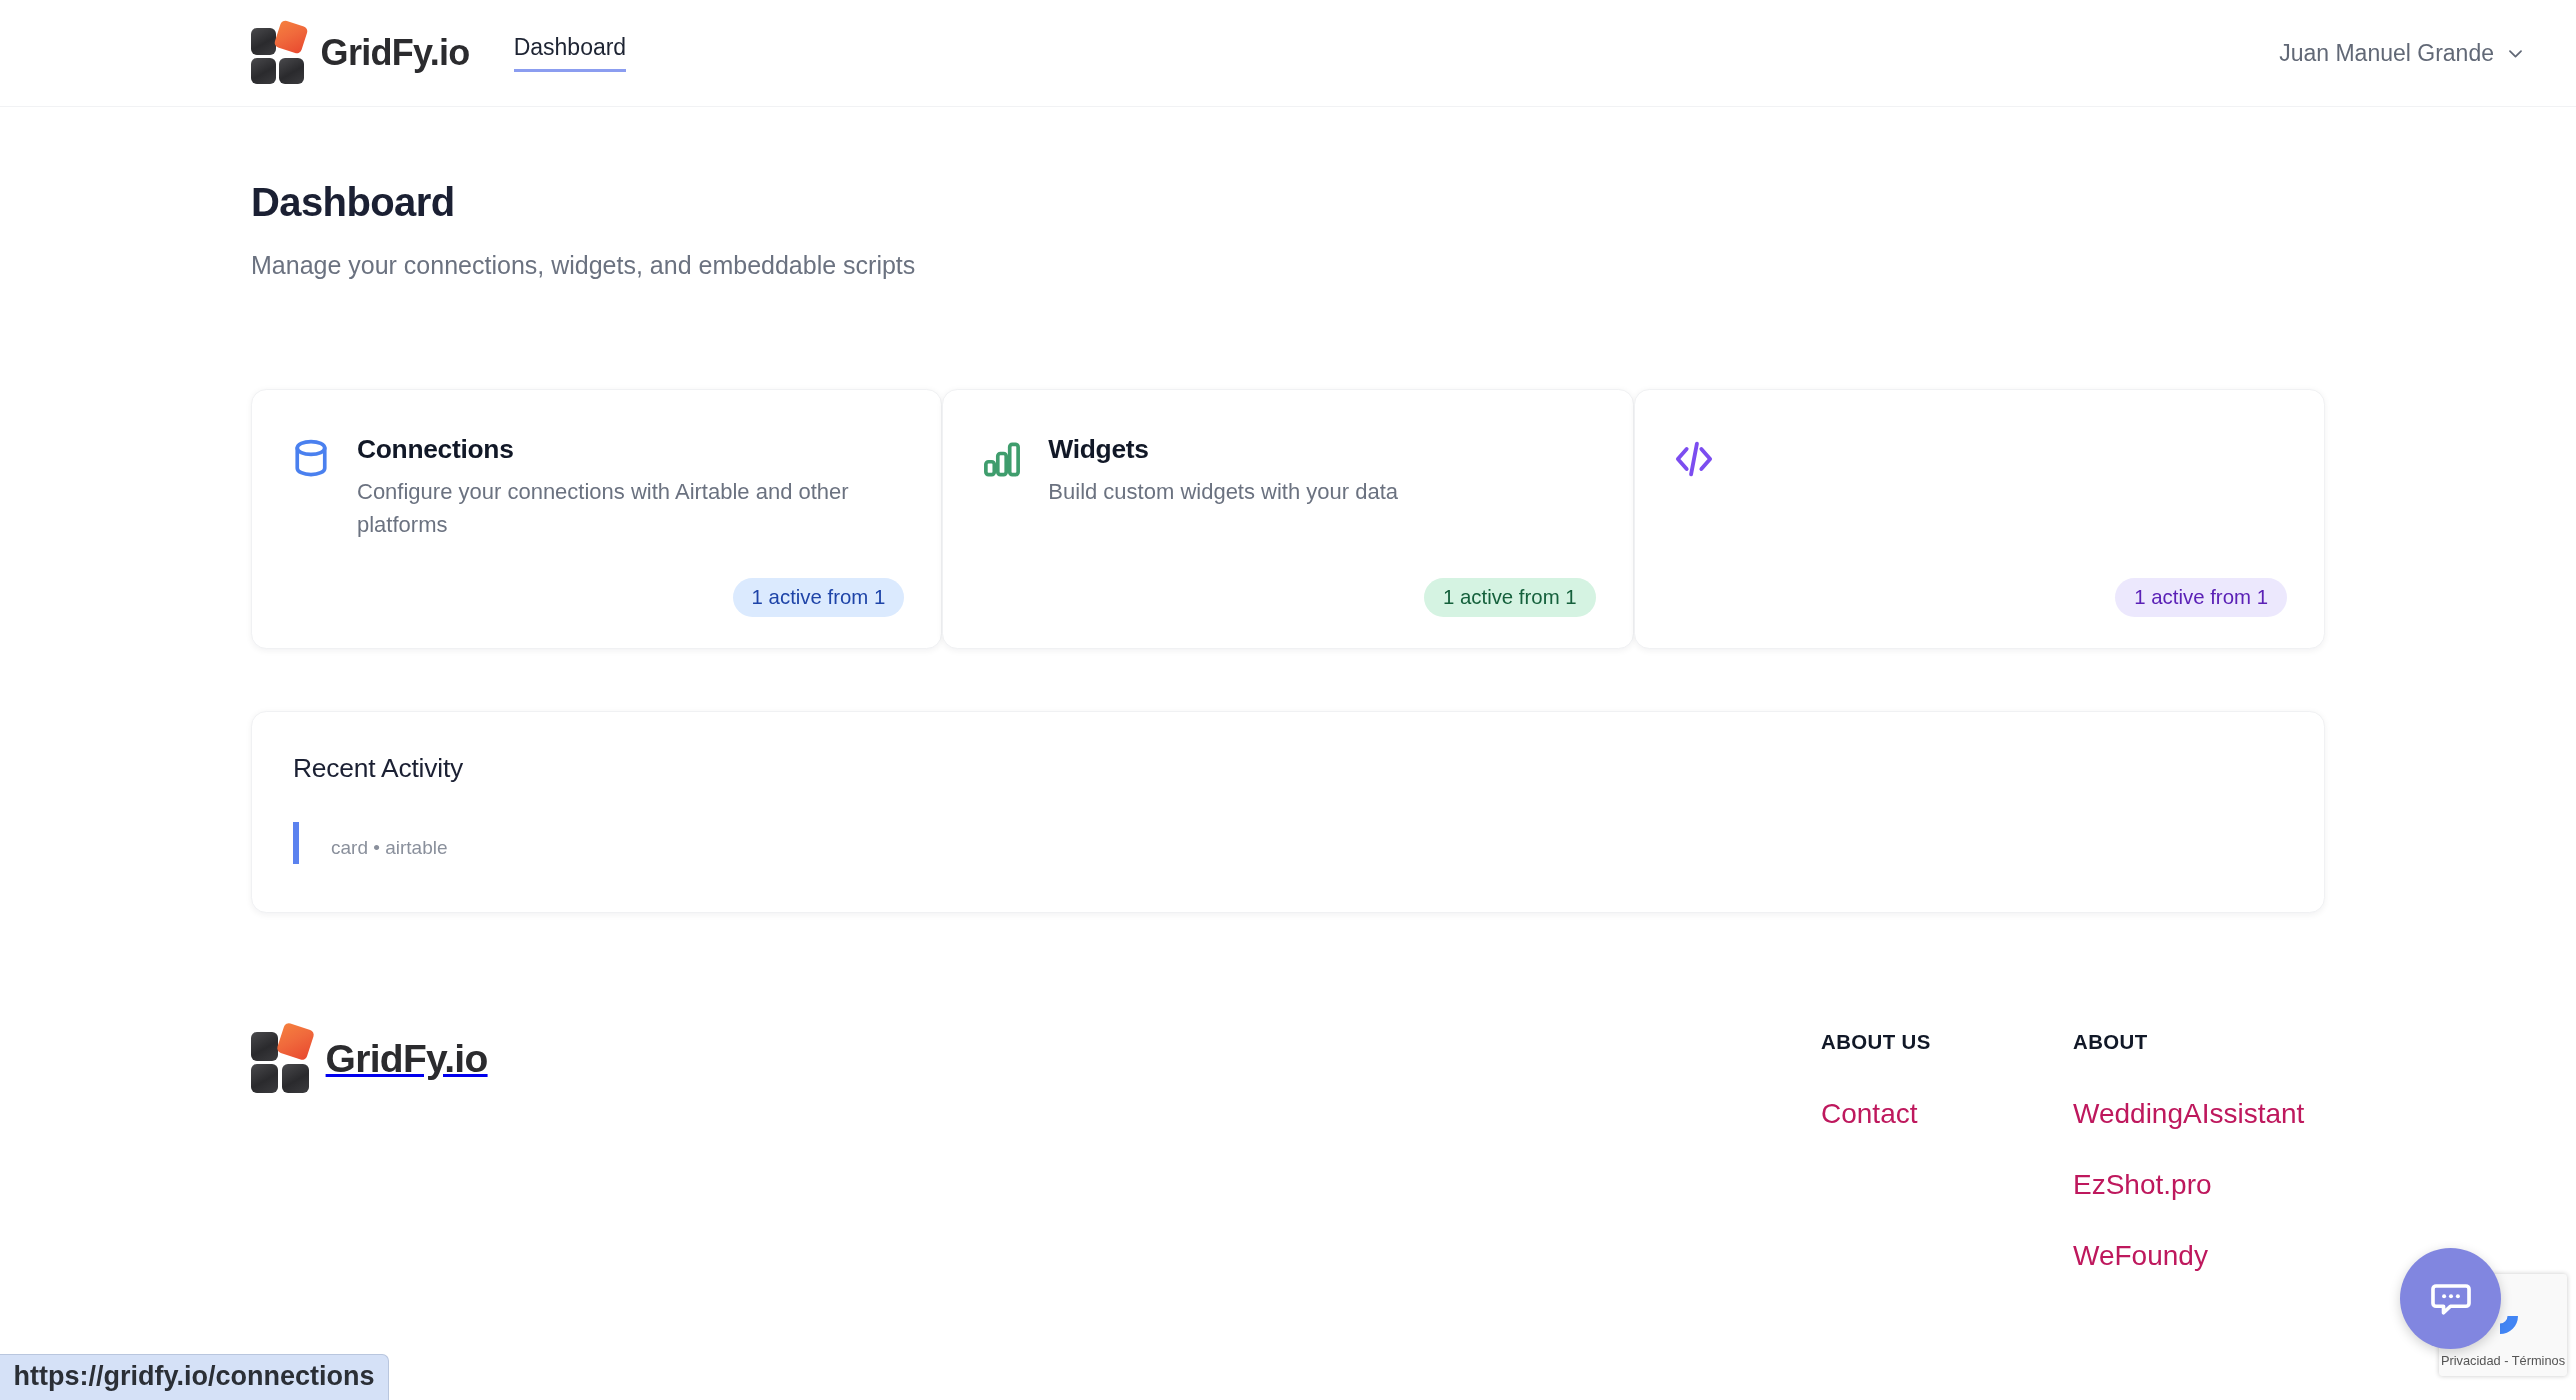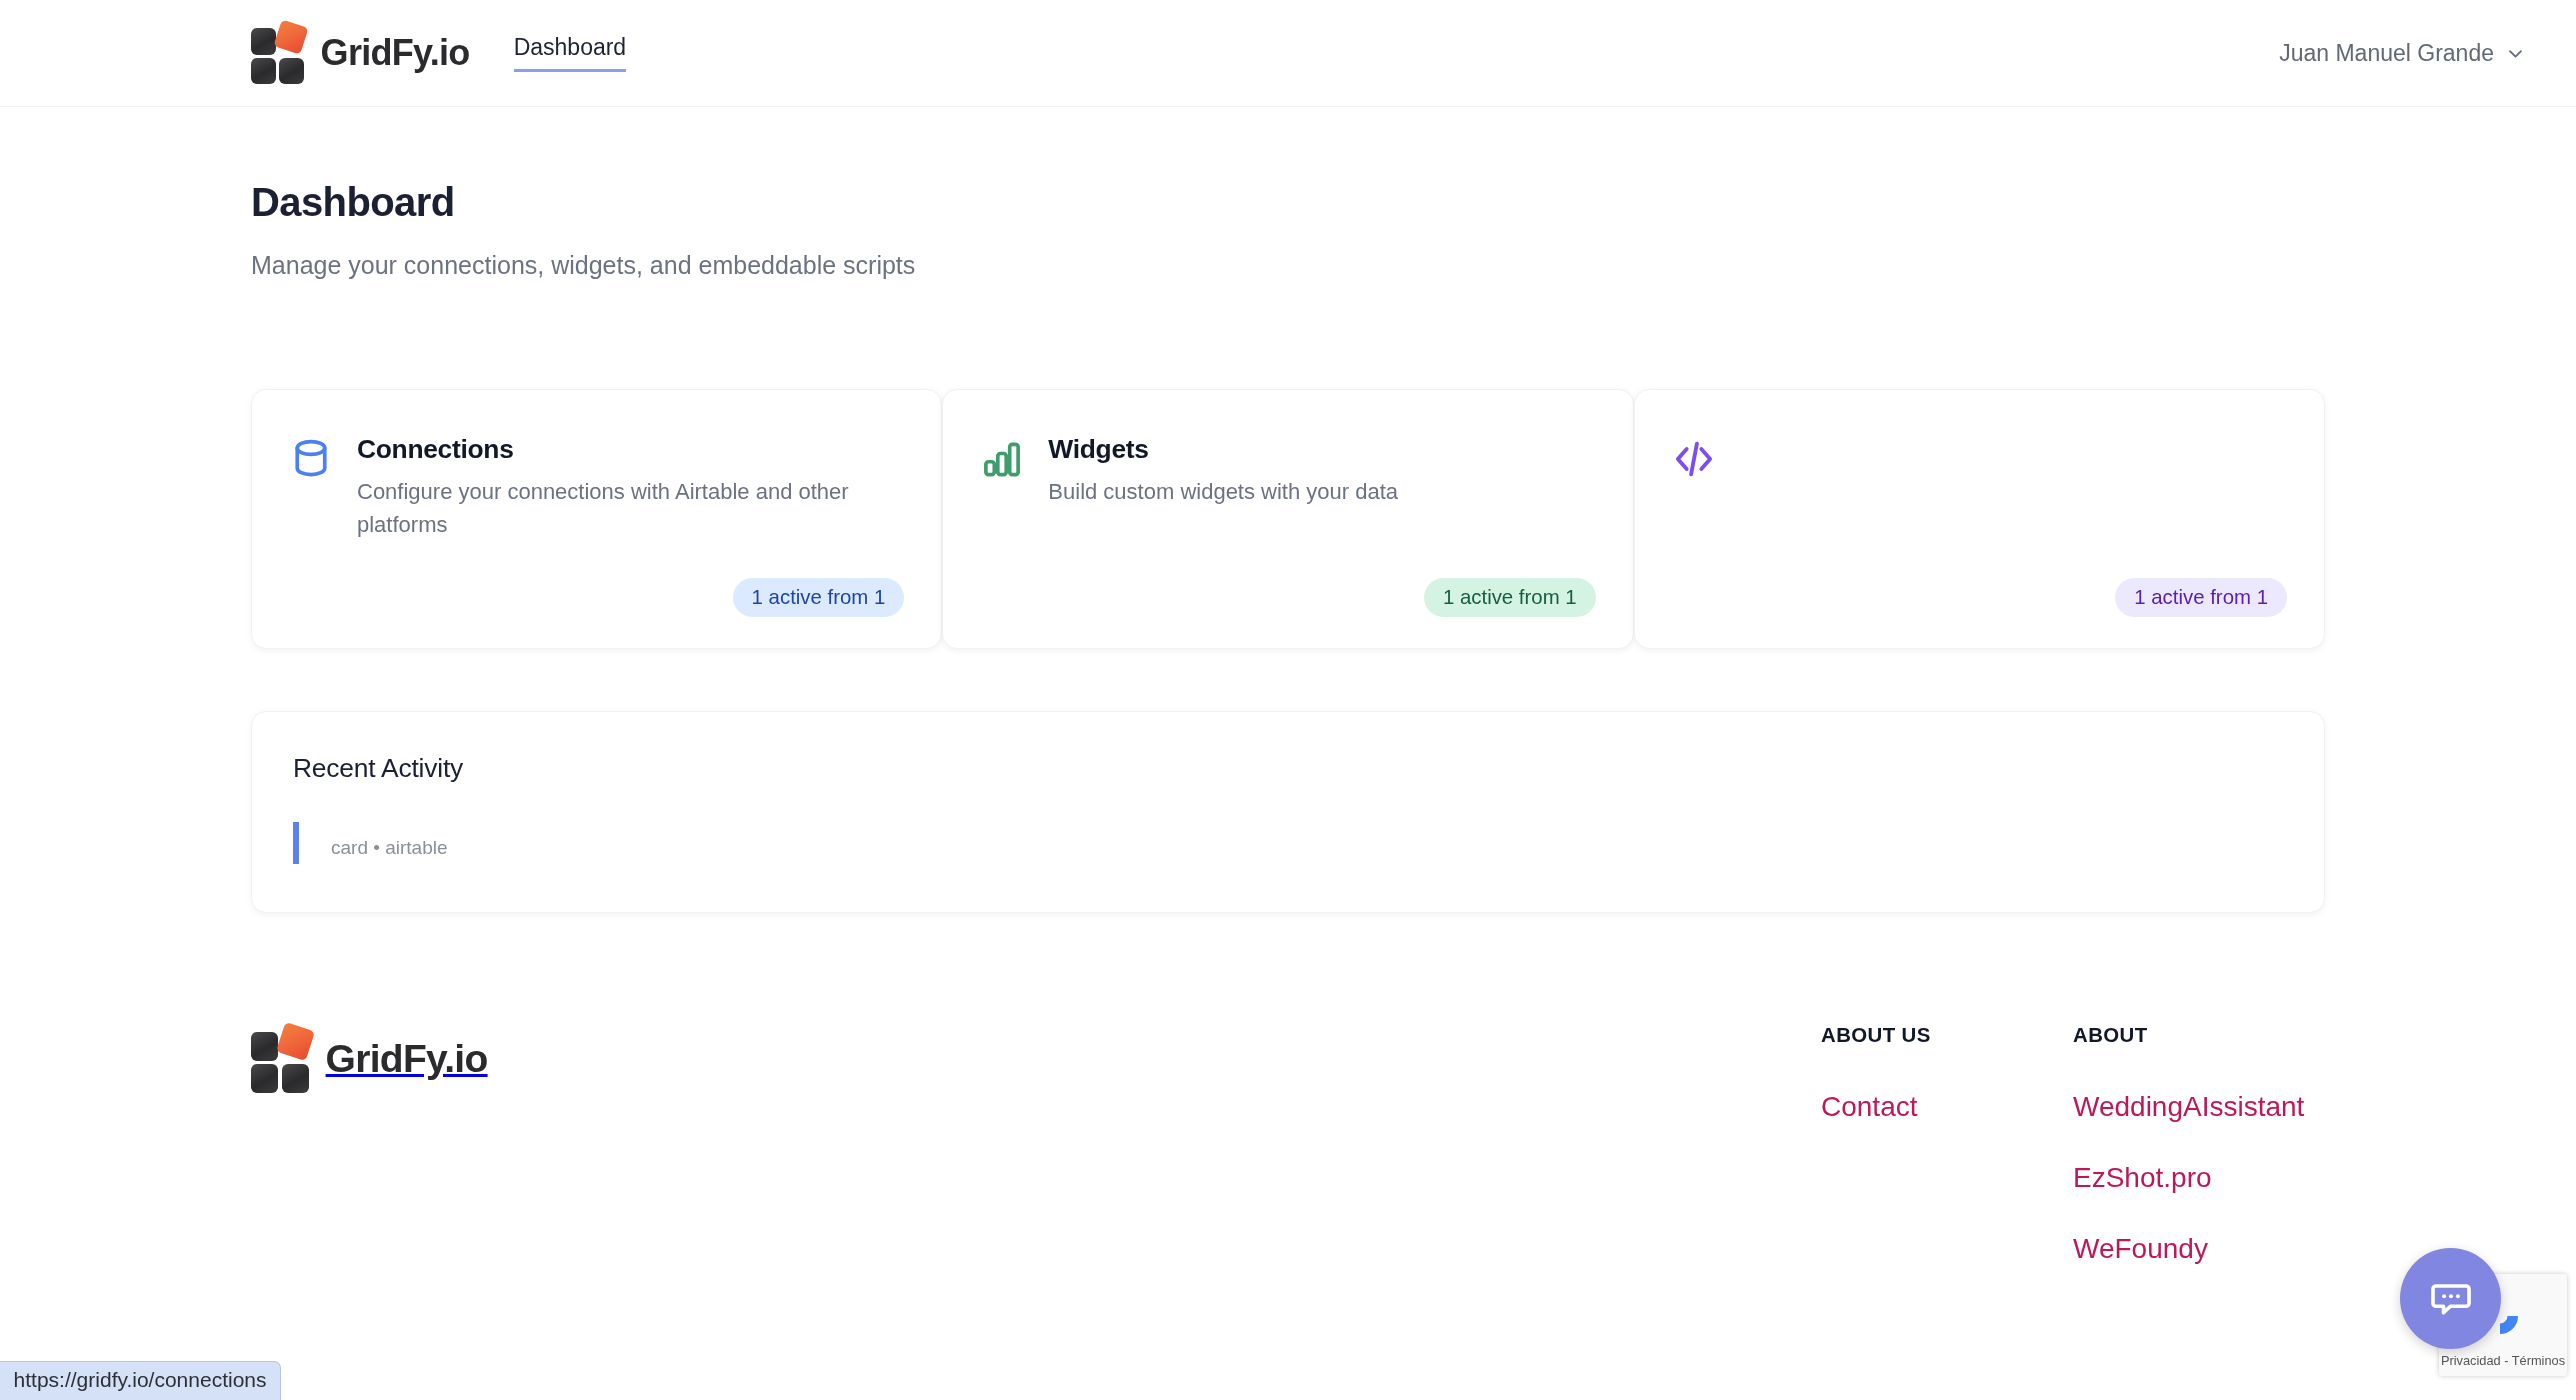--- a/index.html
+++ b/index.html
@@ -215,20 +215,21 @@
     display: flex;
     gap: 0;
   }
   .footer-col { width: 252px; }
   .footer-col-title {
     font-size: 20.4px;
     font-weight: bold;
     color: #111827;
     letter-spacing: 0.4px;
     margin-bottom: 44px;
+    margin-top: 7px;
   }
   .footer-link {
     display: block;
     font-size: 28px;
     color: #be185d;
     text-decoration: none;
     margin-bottom: 39px;
   }
 
   
@@ -278,26 +279,27 @@
   }
   .chat-fab svg { width: 46px; height: 46px; display: block; }
 
   
   .status-bar {
     position: absolute;
     left: 0;
     bottom: 0;
     background: #d5e1f7;
     color: #2b2f36;
-    font-size: 21px;
+    font-size: 27px;
     padding: 6px 13.6px 7.7px 13.6px;
     border-top-right-radius: 6.8px;
     border-right: 0.9px solid #b9c6de;
     border-top: 0.9px solid #b9c6de;
     white-space: nowrap;
+    font-weight: bold;
   }
 </style>
 </head>
 <body>
 
 <div class="header">
 
   <a class="brand" href="#">
     <span class="logo-mark">
       <span class="sq tl"></span>

